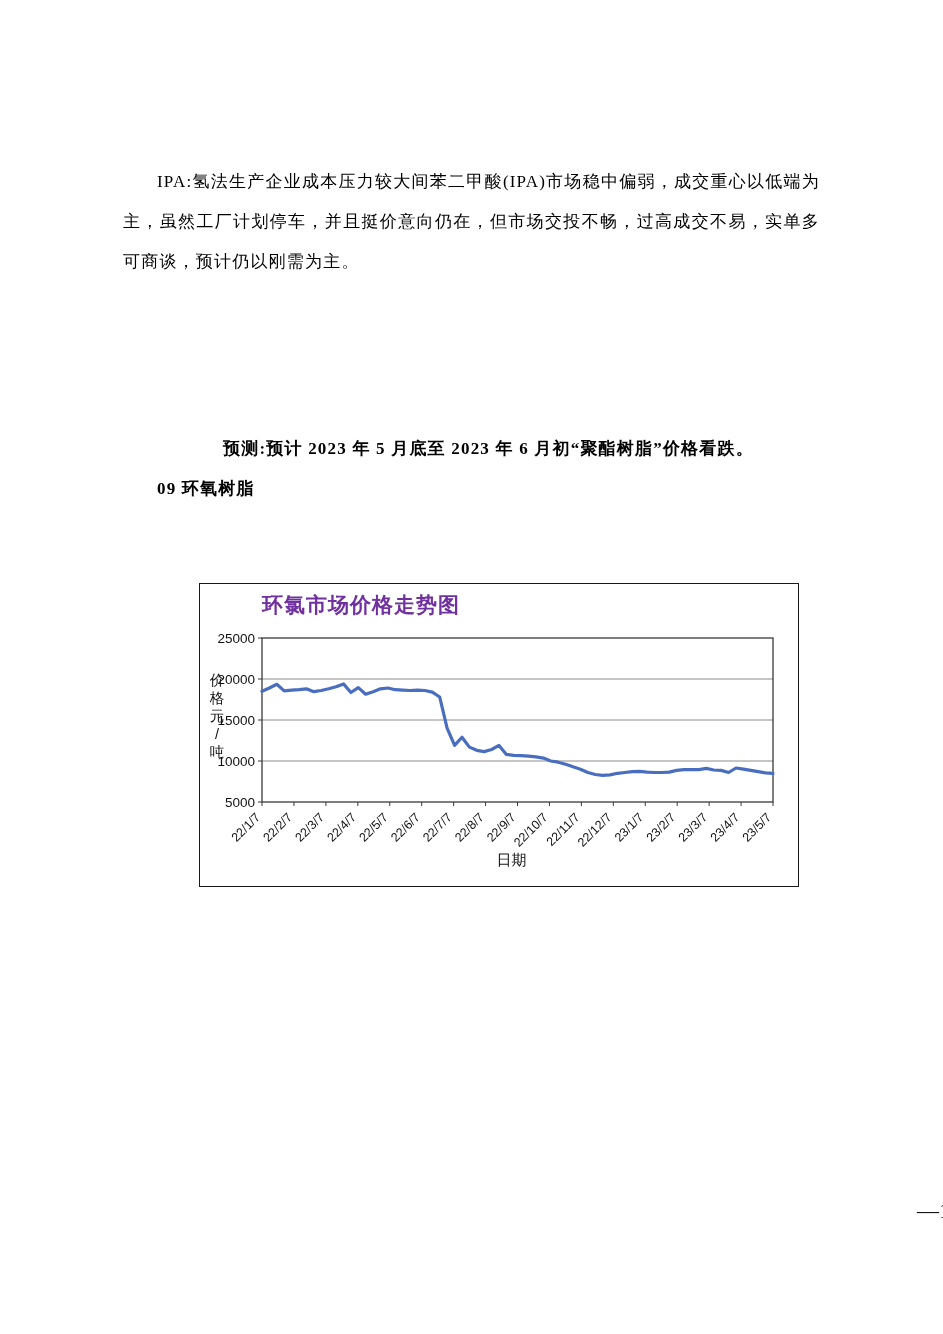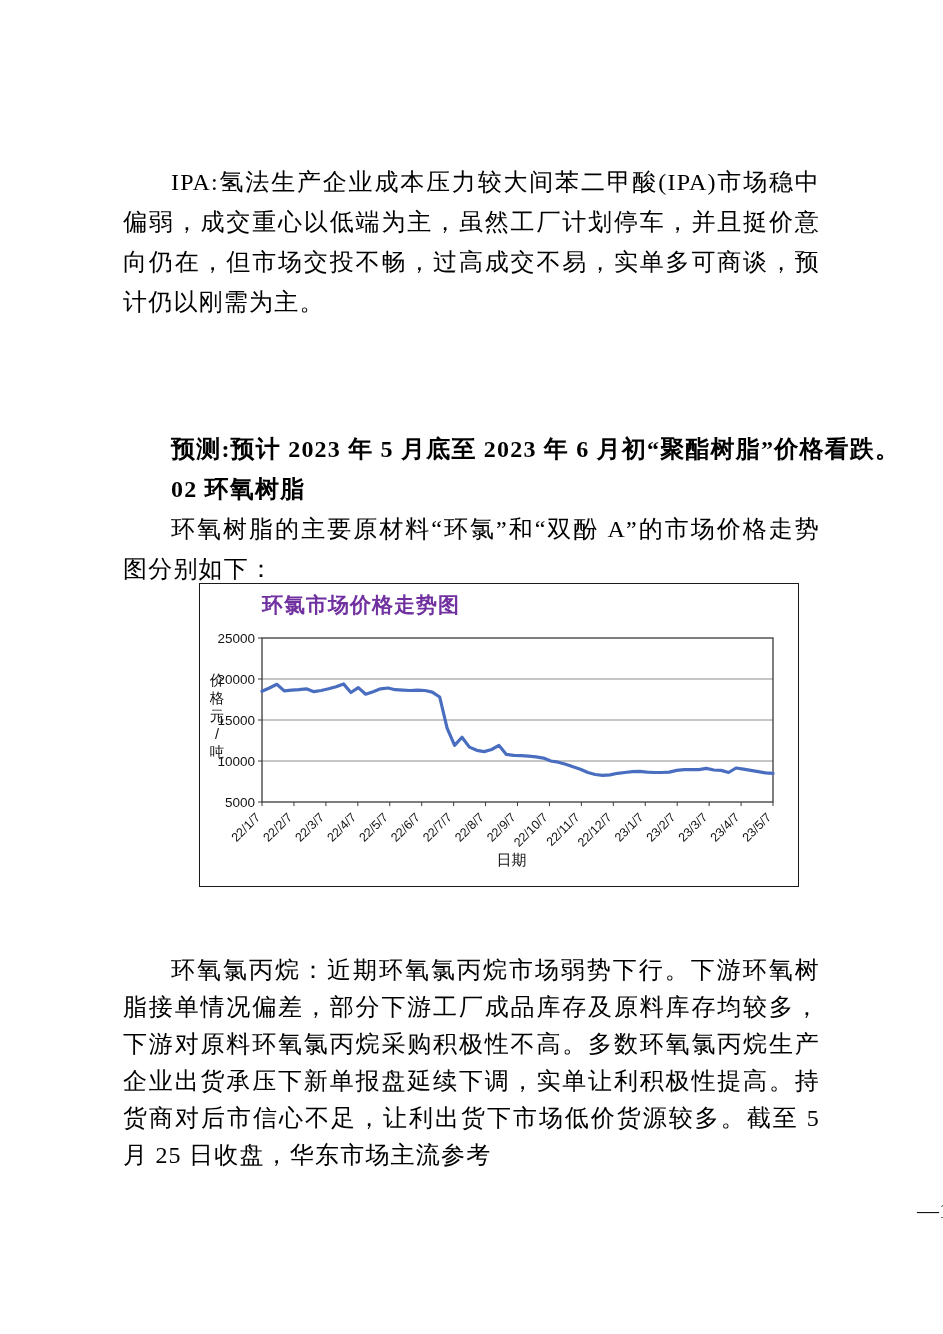--- a/index.html
+++ b/index.html
@@ -10,30 +10,30 @@
     background: #ffffff;
     font-family: "Liberation Serif", "DejaVu Serif", serif;
     color: #000000;
     overflow: hidden;
   }
   .para {
     position: absolute;
     left: 123px;
     width: 697px;
     margin: 0;
-    font-size: 24px;
+    font-size: 17px;
     line-height: 40px;
     letter-spacing: 1.2px;
     text-align: justify;
     text-indent: 2em;
     color: #000000;
   }
   .para.tight { line-height: 37px; }
   .para.bold { font-weight: bold; }
-  .para.nowrap { white-space: nowrap; text-align: right; }
+  .para.nowrap { white-space: nowrap; text-align: center; }
   .chart-box {
     position: absolute;
     left: 199px;
     top: 583px;
     width: 598px;
     height: 302px;
     border: 1px solid #1a1a1a;
     background: #ffffff;
     font-family: "Liberation Sans", "DejaVu Sans", sans-serif;
   }
@@ -62,23 +62,22 @@
 </head>
 <body>
 
 <div class="page">
 
   <p class="para" style="top:162px">IPA:氢法生产企业成本压力较大间苯二甲酸(IPA)市场稳中偏弱，成交重心以低端为主，虽然工厂计划停车，并且挺价意向仍在，但市场交投不畅，过高成交不易，实单多可商谈，预计仍以刚需为主。</p>
 
 
   <p class="para bold nowrap" style="top:429px">预测:预计 2023 年 5 月底至 2023 年 6 月初“聚酯树脂”价格看跌。</p>
 
-  <p class="para bold" style="top:469px">02 环氧树脂</p>
+  <p class="para bold" style="top:469px">09 环氧树脂</p>
 
-  <p class="para" style="top:509px">环氧树脂的主要原材料“环氯”和“双酚 A”的市场价格走势图分别如下：</p>
 
   <div class="chart-box">
     <svg id="chart-svg" class="chart-svg" width="598" height="302">
         <line x1="62" x2="573" y1="177" y2="177" stroke="#8c8c8c" stroke-width="1"></line>
         <line x1="62" x2="573" y1="136" y2="136" stroke="#8c8c8c" stroke-width="1"></line>
         <line x1="62" x2="573" y1="95" y2="95" stroke="#8c8c8c" stroke-width="1"></line>
         <rect x="62" y="54" width="511" height="164" fill="none" stroke="#3a3a3a" stroke-width="1.3"></rect>
         <line x1="58" x2="62" y1="218" y2="218" stroke="#3a3a3a" stroke-width="1"></line>
         <text x="55" y="222.5" text-anchor="end" font-size="13.5" fill="#111111">5000</text>
         <line x1="58" x2="62" y1="177" y2="177" stroke="#3a3a3a" stroke-width="1"></line>
@@ -127,17 +126,16 @@
         <text x="17" y="119" text-anchor="middle" font-size="14.5" fill="#111111">格</text>
         <text x="17" y="137" text-anchor="middle" font-size="14.5" fill="#111111">元</text>
         <text x="17" y="155" text-anchor="middle" font-size="14.5" fill="#111111">/</text>
         <text x="17" y="173" text-anchor="middle" font-size="14.5" fill="#111111">吨</text>
         <text x="311.5" y="281" text-anchor="middle" font-size="15" fill="#111111">日期</text>
         <polyline points="62.0,107.3 69.4,104.0 76.8,100.3 84.2,106.9 91.6,106.1 99.0,105.7 106.4,104.8 113.8,107.7 121.2,106.5 128.7,104.8 136.1,102.8 143.5,99.9 150.9,108.5 158.3,103.6 165.7,110.2 173.1,107.7 180.5,104.8 187.9,104.0 195.3,105.7 202.7,106.1 210.1,106.5 217.5,106.1 224.9,106.5 232.3,108.1 239.7,113.0 247.1,144.2 254.6,161.4 262.0,153.2 269.4,163.1 276.8,166.3 284.2,167.6 291.6,165.5 299.0,161.4 306.4,170.4 313.8,171.3 321.2,171.7 328.6,172.1 336.0,172.9 343.4,174.1 350.8,177.0 358.2,178.2 365.6,180.3 373.0,182.7 380.4,185.2 387.9,188.5 395.3,190.5 402.7,191.3 410.1,190.9 417.5,189.3 424.9,188.5 432.3,187.7 439.7,187.3 447.1,188.1 454.5,188.5 461.9,188.5 469.3,188.1 476.7,186.4 484.1,185.6 491.5,185.6 498.9,185.6 506.3,184.4 513.8,186.0 521.2,186.4 528.6,188.5 536.0,184.0 543.4,185.2 550.8,186.4 558.2,187.7 565.6,188.9 573.0,189.3" fill="none" stroke="#4a6ebf" stroke-width="3.2" stroke-linejoin="round" stroke-linecap="round"></polyline>
       </svg>
     <div class="chart-title" style="color: rgb(112, 48, 160);">环氯市场价格走势图</div>
   </div>
 
-  <p class="para tight" style="top:952px">环氧氯丙烷：近期环氧氯丙烷市场弱势下行。下游环氧树脂接单情况偏差，部分下游工厂成品库存及原料库存均较多，下游对原料环氧氯丙烷采购积极性不高。多数环氧氯丙烷生产企业出货承压下新单报盘延续下调，实单让利积极性提高。持货商对后市信心不足，让利出货下市场低价货源较多。截至 5 月 25 日收盘，华东市场主流参考</p>
 
   <div class="footer">—10—</div>
 
 </div>
 
 </body></html>

